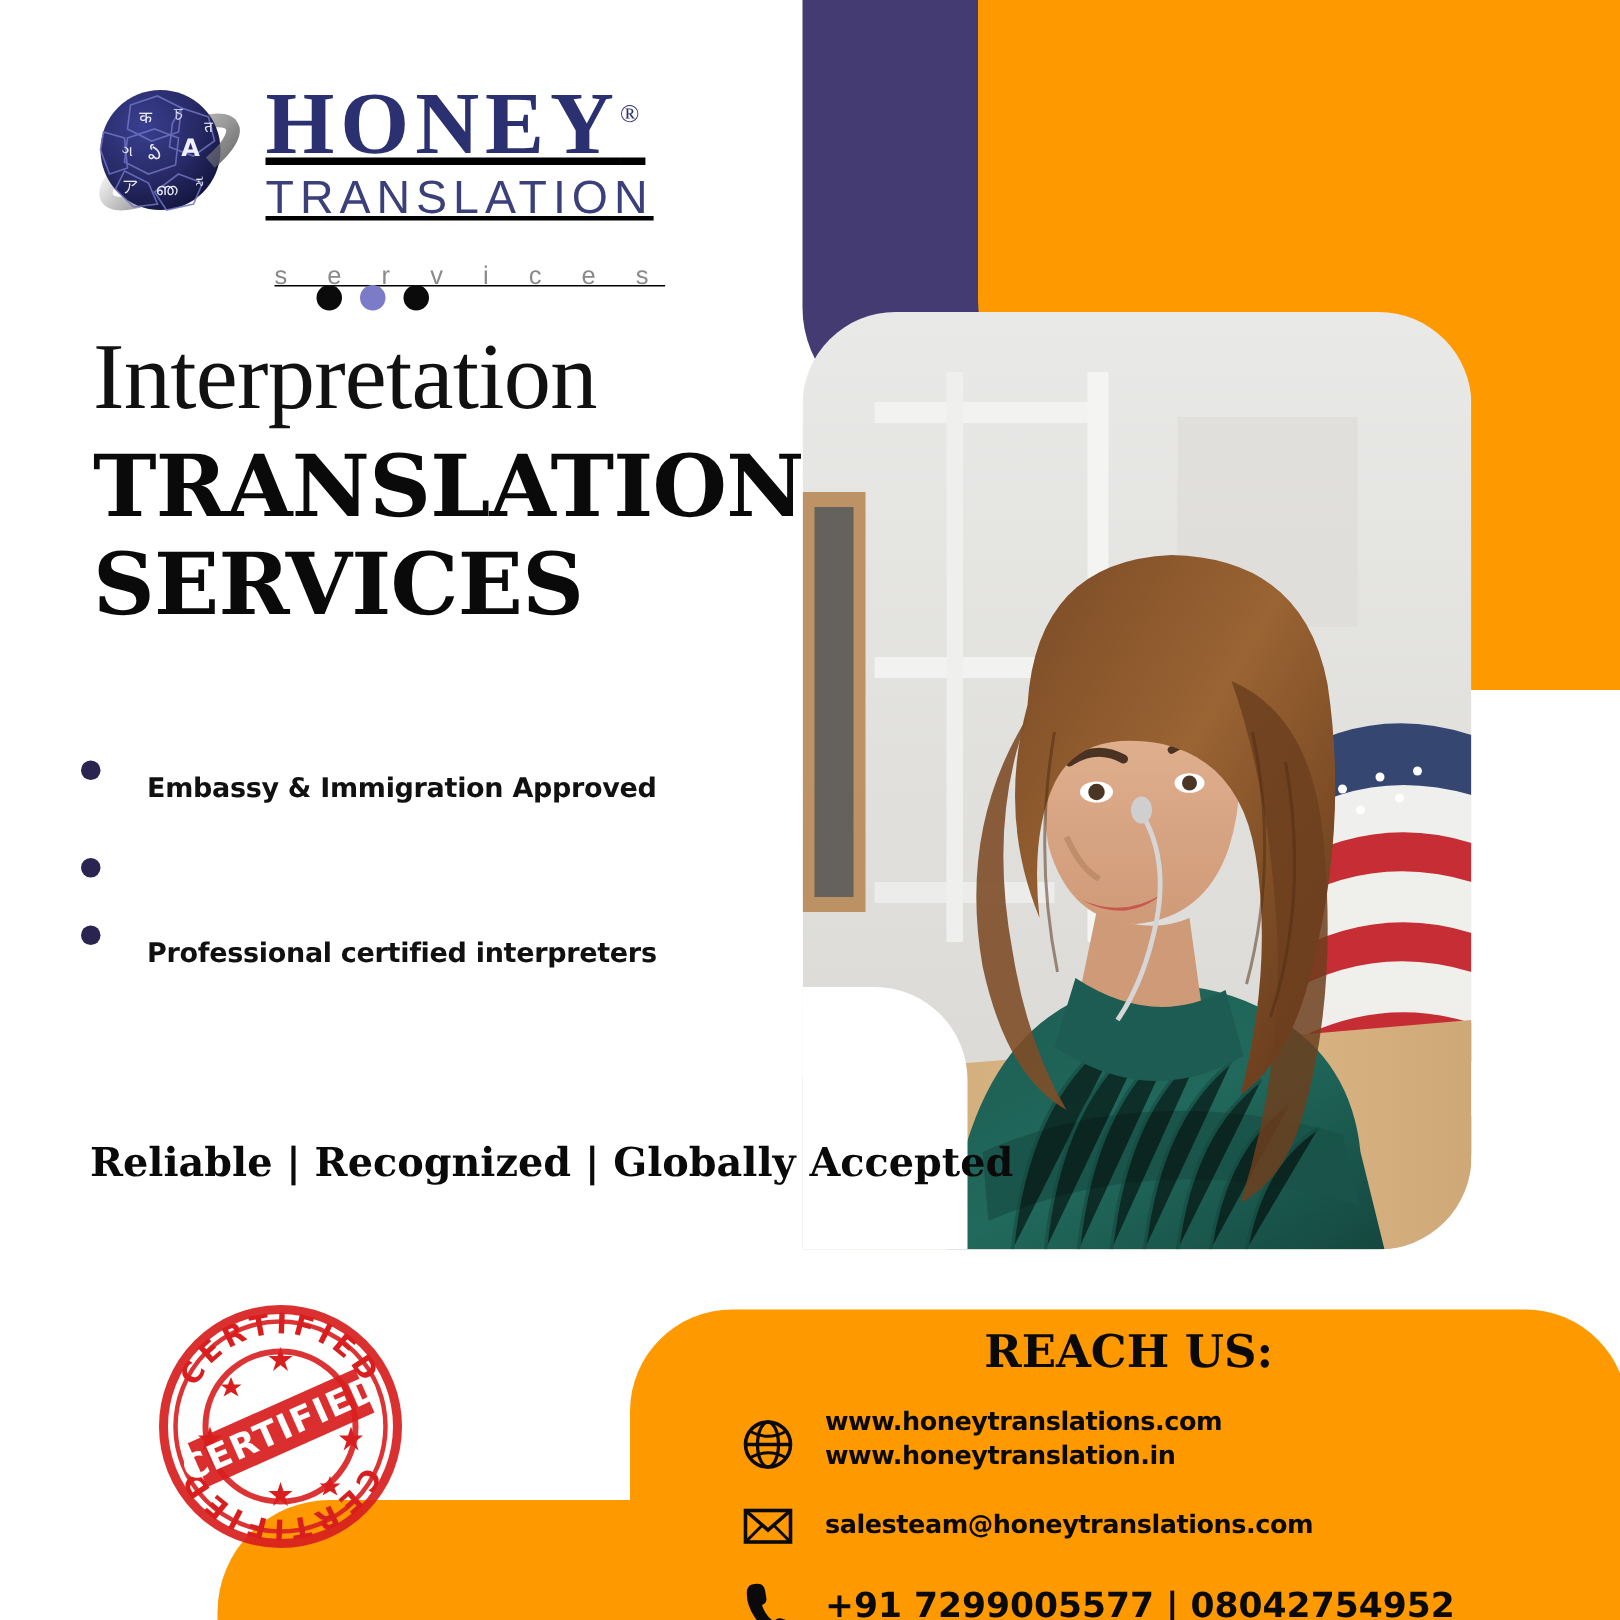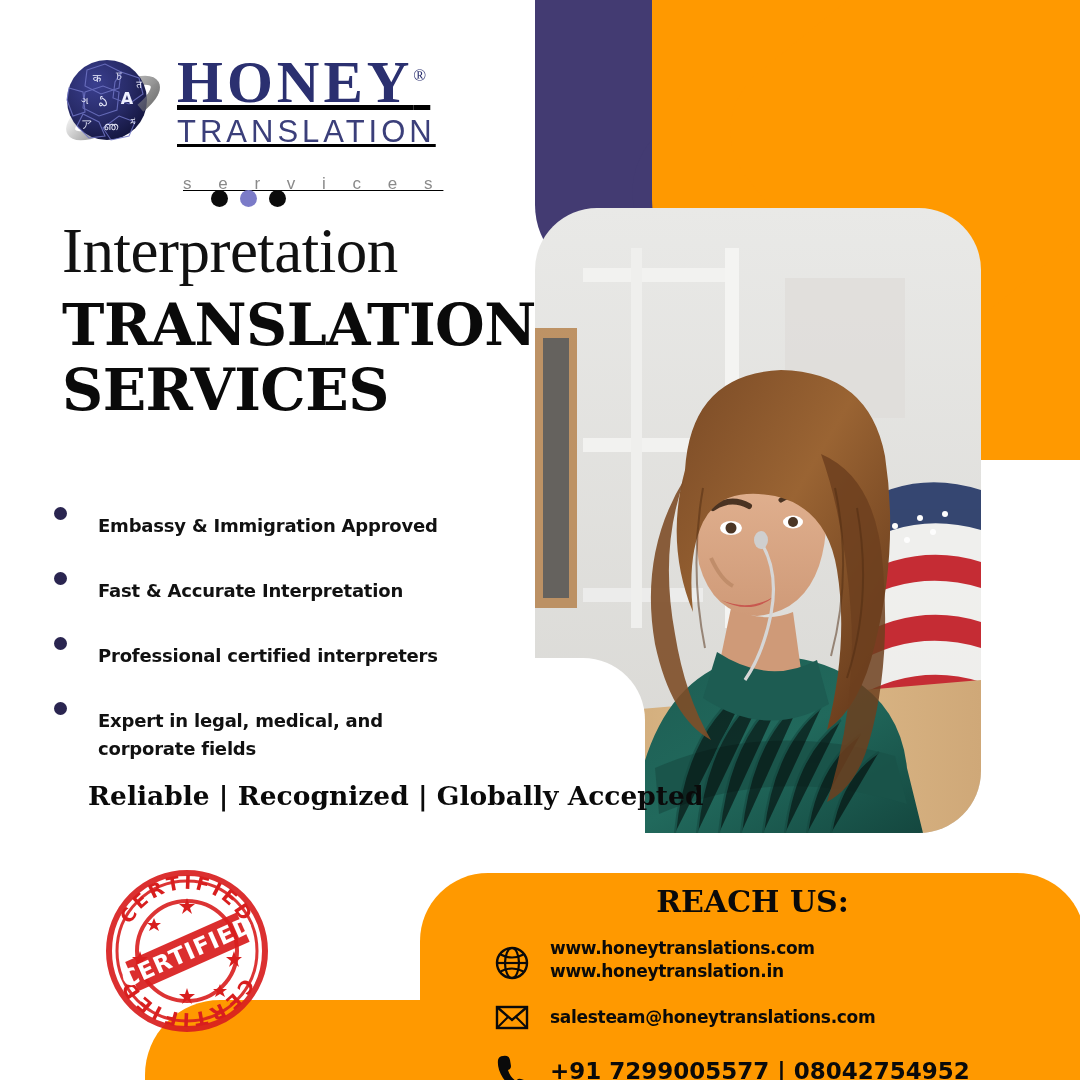--- a/index.html
+++ b/index.html
@@ -131,25 +131,24 @@
     background:#2A2550;margin-right:31px;margin-top:11px;flex:0 0 auto;
   }
   .b-text{
     font-family:"DejaVu Sans", sans-serif;
     font-size:18px;font-weight:700;color:#111111;
     line-height:1.55;letter-spacing:-0.2px;margin-top:16px;
   }
 
   
   .tagline{
-    position:absolute;left:60px;top:780px;z-index:10;
+    position:absolute;left:60px;top:760px;z-index:10;
     font-family:"DejaVu Serif", serif;
     font-size:26.5px;font-weight:700;color:#0A0A0A;
     letter-spacing:0px;
-    margin-left:28px;
   }
 
   
   .orange-low{
     position:absolute;left:145px;top:1000px;
     width:940px;height:90px;background:#FF9900;
     border-top-left-radius:75px;z-index:2;
   }
   .orange-high{
     position:absolute;left:420px;top:873px;
@@ -364,29 +363,24 @@
     </div>
   </div>
 
   <div class="bullets">
     <div class="b-item">
       <span class="b-dot"></span>
       <span class="b-text">Embassy &amp; Immigration Approved</span>
     </div>
     <div class="b-item">
       <span class="b-dot"></span>
-      <span class="b-text">Fast &amp; Accurate Interpretation</span>
     </div>
     <div class="b-item">
       <span class="b-dot"></span>
       <span class="b-text">Professional certified interpreters</span>
-    </div>
-    <div class="b-item">
-      <span class="b-dot"></span>
-      <span class="b-text" style="max-width:350px;display:inline-block;">Expert in legal, medical, and corporate fields</span>
     </div>
   </div>
 
   <div class="tagline">Reliable  |  Recognized  |  Globally Accepted</div>
 
   <div class="orange-low"></div>
   <div class="orange-high"></div>
   <div class="orange-high-patch"></div>
 
   <div class="stamp">

